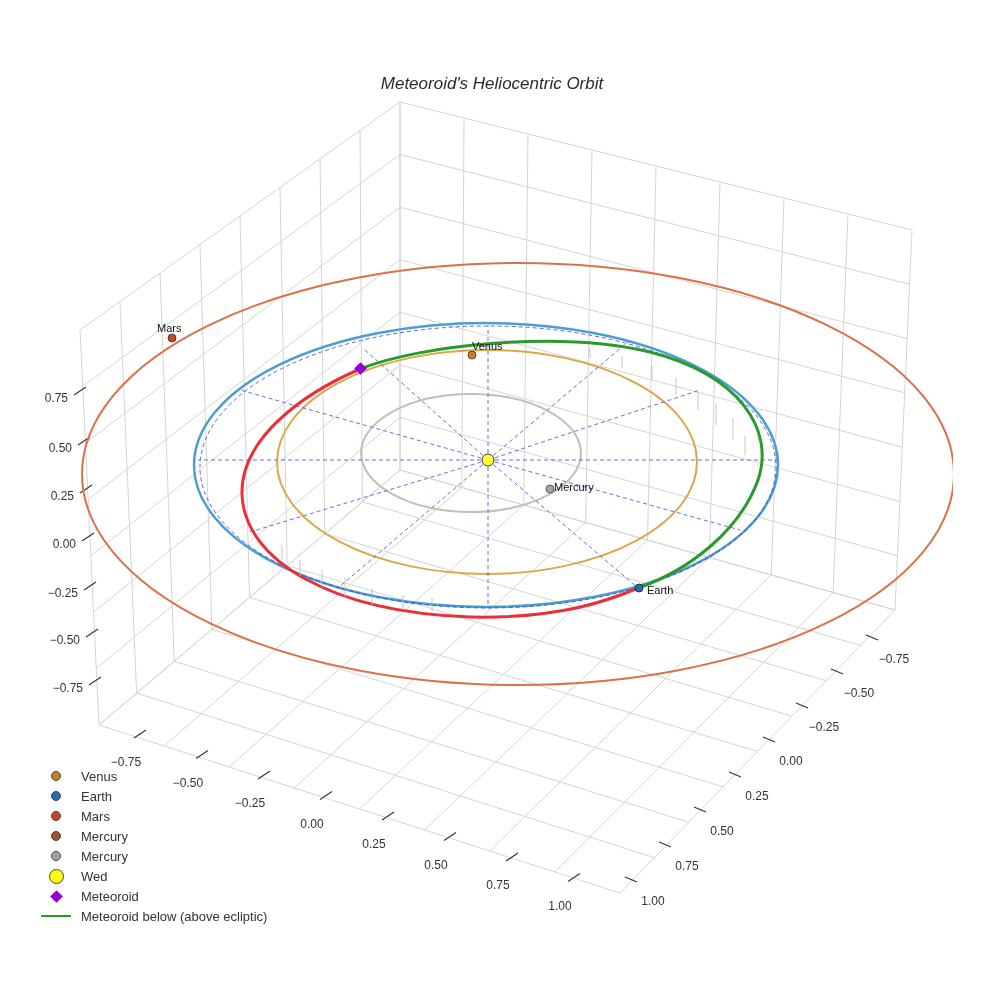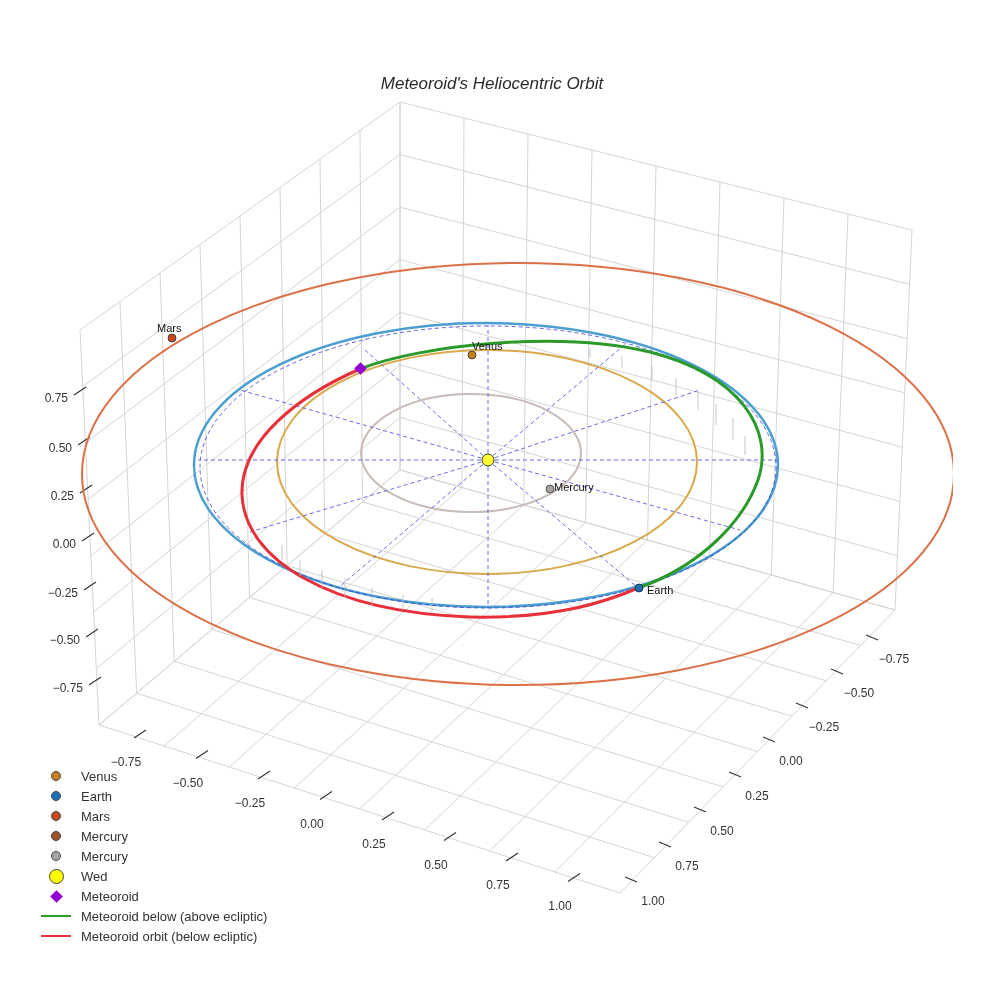--- a/index.html
+++ b/index.html
@@ -240,20 +240,14 @@
           <span class="diamond" style="background: rgb(148, 0, 211);"></span>
         </span>
         <span>Meteoroid</span>
       </div>
       <div class="legend-item">
         <span class="legend-swatch">
           <span class="line-swatch" style="background: rgb(42, 154, 42);"></span>
         </span>
         <span>Meteoroid below (above ecliptic)</span>
       </div>
-      <div class="legend-item">
-        <span class="legend-swatch">
-          <span class="line-swatch" style="background: rgb(232, 48, 58);"></span>
-        </span>
-        <span>Meteoroid orbit (below ecliptic)</span>
-      </div>
     </div>
 </div>
 
 </body></html>

